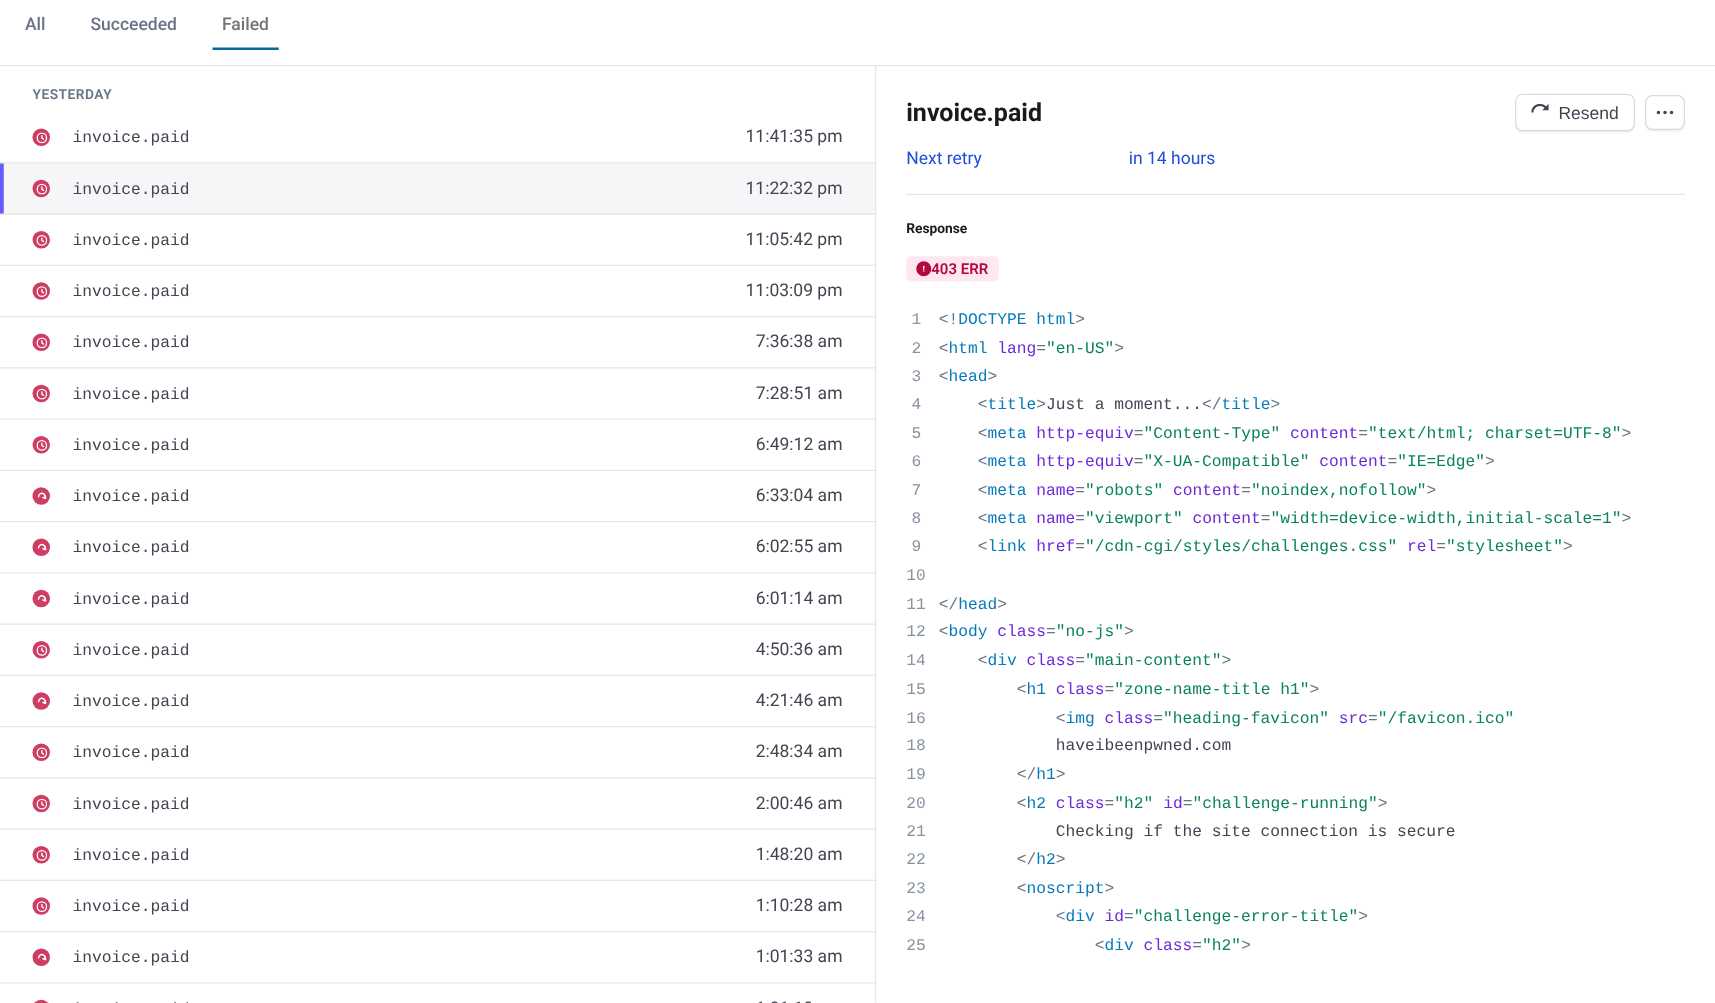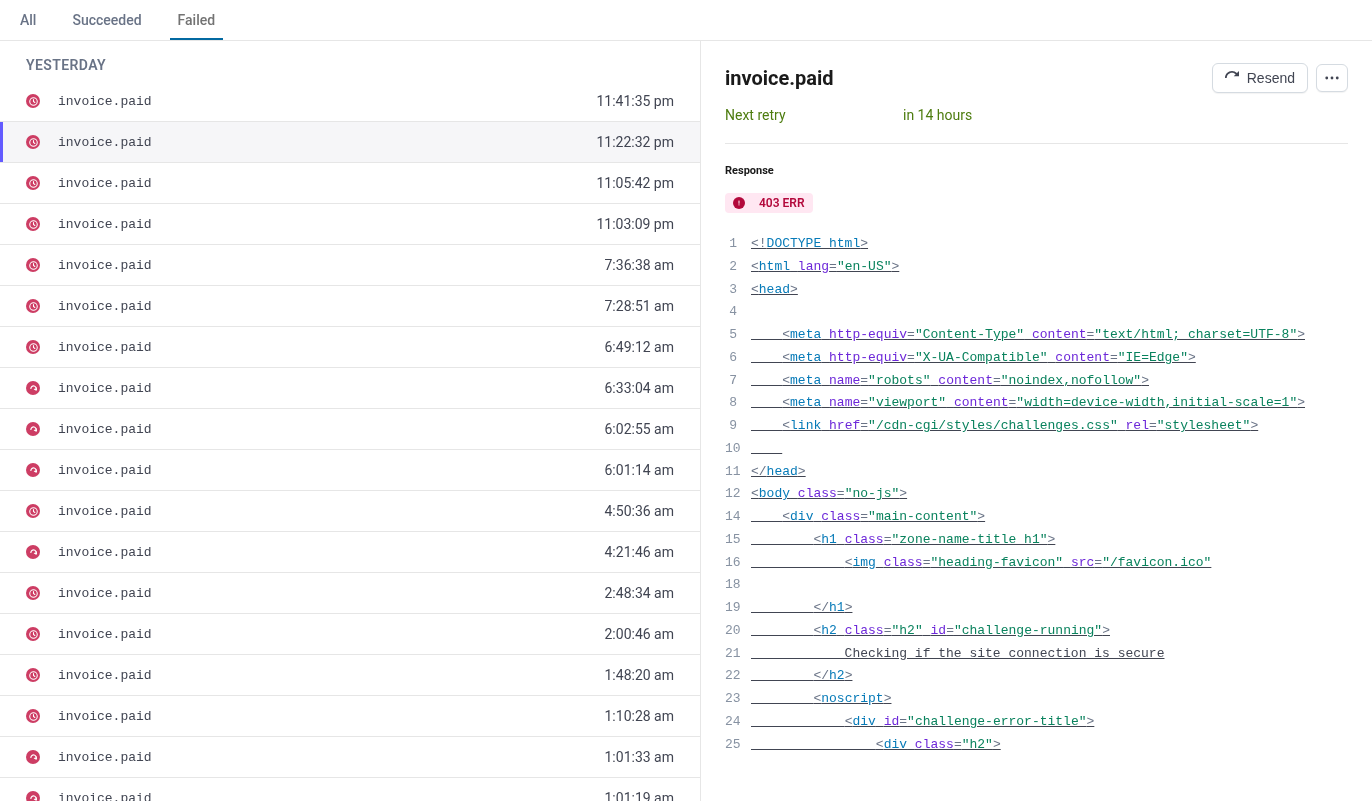--- a/index.html
+++ b/index.html
@@ -7,21 +7,21 @@
       font-family: -apple-system, BlinkMacSystemFont, "Segoe UI", Roboto, sans-serif;
       font-size: 14px;
       color: #1a1a1a;
       background: #fff;
       height: 802px;
       width: 1372px;
       overflow: hidden;
     }
     .tabs {
       display: flex;
-      padding: 0 0 0 12px;
+      padding: 0 0 12px 12px;
       border-bottom: 1px solid #e6e6e6;
       gap: 20px;
       align-items: flex-end;
     }
     .tab {
       padding: 12px 8px 10px;
       color: #697386;
       cursor: pointer;
       border-bottom: 2px solid transparent;
       font-weight: 500;
@@ -42,21 +42,21 @@
     .left::-webkit-scrollbar { width: 16px; }
     .left::-webkit-scrollbar-track { background: #f0f0f0; }
     .left::-webkit-scrollbar-thumb { background: #c1c1c1; border: 2px solid #f0f0f0; border-radius: 2px; }
     .left::-webkit-scrollbar-button:single-button {
       height: 16px;
       background: #f0f0f0;
     }
     .section-header {
       padding: 16px 26px 8px;
       color: #697386;
-      font-size: 14px;
+      font-size: 11px;
       font-weight: 600;
       letter-spacing: 0.4px;
     }
     .event-row {
       display: flex;
       align-items: center;
       padding: 12px 26px;
       border-bottom: 1px solid #e6e6e6;
       cursor: pointer;
       position: relative;
@@ -139,37 +139,37 @@
       border: 1px solid #d5dbe1;
       border-radius: 6px;
       cursor: pointer;
       box-shadow: 0 1px 1px rgba(0,0,0,0.05);
       display: inline-flex;
       align-items: center;
       justify-content: center;
     }
     .retry-row {
       display: flex;
-      color: #4d7c0f;
+      color: #1d4ed8;
       font-size: 14px;
       margin-bottom: 20px;
       padding-bottom: 20px;
       border-bottom: 1px solid #e6e6e6;
     }
     .retry-label { width: 178px; }
     .response-title {
       font-size: 11px;
       font-weight: 700;
       color: #1a1a1a;
       margin-bottom: 16px;
     }
     .status-badge {
       display: inline-flex;
       align-items: center;
-      gap: 14px;
+      gap: 0;
       background: #ffe7f2;
       color: #b3093c;
       font-size: 12px;
       font-weight: 600;
       padding: 3px 8px;
       border-radius: 4px;
       margin-bottom: 20px;
     }
     .status-badge .dot {
       width: 12px;
@@ -196,21 +196,20 @@
       width: 26px;
       text-align: right;
       color: #8792a2;
       padding-right: 14px;
       user-select: none;
       flex-shrink: 0;
     }
     .line-content {
       white-space: pre;
       color: #414552;
-      text-decoration: underline;
     }
     .t-tag { color: #067ab8; }
     .t-attr { color: #6d28d9; }
     .t-str { color: #09825d; }
     .t-punc { color: #697386; }
   </style>
 </head>
 <body>
 
 <div class="tabs" id="tabs">
@@ -450,20 +449,21 @@
         <div class="code-line">
           <span class="line-num">2</span>
           <span class="line-content"><span class="t-punc">&lt;</span><span class="t-tag">html</span><span> </span><span class="t-attr">lang</span><span class="t-punc">=</span><span class="t-str">"en-US"</span><span class="t-punc">&gt;</span></span>
         </div>
         <div class="code-line">
           <span class="line-num">3</span>
           <span class="line-content"><span class="t-punc">&lt;</span><span class="t-tag">head</span><span class="t-punc">&gt;</span></span>
         </div>
         <div class="code-line">
           <span class="line-num">4</span>
+          <span class="line-content"><span>    </span><span class="t-punc">&lt;</span><span class="t-tag">title</span><span class="t-punc">&gt;</span><span>Just a moment...</span><span class="t-punc">&lt;/</span><span class="t-tag">title</span><span class="t-punc">&gt;</span></span>
         </div>
         <div class="code-line">
           <span class="line-num">5</span>
           <span class="line-content"><span>    </span><span class="t-punc">&lt;</span><span class="t-tag">meta</span><span> </span><span class="t-attr">http-equiv</span><span class="t-punc">=</span><span class="t-str">"Content-Type"</span><span> </span><span class="t-attr">content</span><span class="t-punc">=</span><span class="t-str">"text/html; charset=UTF-8"</span><span class="t-punc">&gt;</span></span>
         </div>
         <div class="code-line">
           <span class="line-num">6</span>
           <span class="line-content"><span>    </span><span class="t-punc">&lt;</span><span class="t-tag">meta</span><span> </span><span class="t-attr">http-equiv</span><span class="t-punc">=</span><span class="t-str">"X-UA-Compatible"</span><span> </span><span class="t-attr">content</span><span class="t-punc">=</span><span class="t-str">"IE=Edge"</span><span class="t-punc">&gt;</span></span>
         </div>
         <div class="code-line">
@@ -497,20 +497,21 @@
         <div class="code-line">
           <span class="line-num">15</span>
           <span class="line-content"><span>        </span><span class="t-punc">&lt;</span><span class="t-tag">h1</span><span> </span><span class="t-attr">class</span><span class="t-punc">=</span><span class="t-str">"zone-name-title h1"</span><span class="t-punc">&gt;</span></span>
         </div>
         <div class="code-line">
           <span class="line-num">16</span>
           <span class="line-content"><span>            </span><span class="t-punc">&lt;</span><span class="t-tag">img</span><span> </span><span class="t-attr">class</span><span class="t-punc">=</span><span class="t-str">"heading-favicon"</span><span> </span><span class="t-attr">src</span><span class="t-punc">=</span><span class="t-str">"/favicon.ico"</span></span>
         </div>
         <div class="code-line">
           <span class="line-num">18</span>
+          <span class="line-content"><span>            haveibeenpwned.com</span></span>
         </div>
         <div class="code-line">
           <span class="line-num">19</span>
           <span class="line-content"><span>        </span><span class="t-punc">&lt;/</span><span class="t-tag">h1</span><span class="t-punc">&gt;</span></span>
         </div>
         <div class="code-line">
           <span class="line-num">20</span>
           <span class="line-content"><span>        </span><span class="t-punc">&lt;</span><span class="t-tag">h2</span><span> </span><span class="t-attr">class</span><span class="t-punc">=</span><span class="t-str">"h2"</span><span> </span><span class="t-attr">id</span><span class="t-punc">=</span><span class="t-str">"challenge-running"</span><span class="t-punc">&gt;</span></span>
         </div>
         <div class="code-line">

